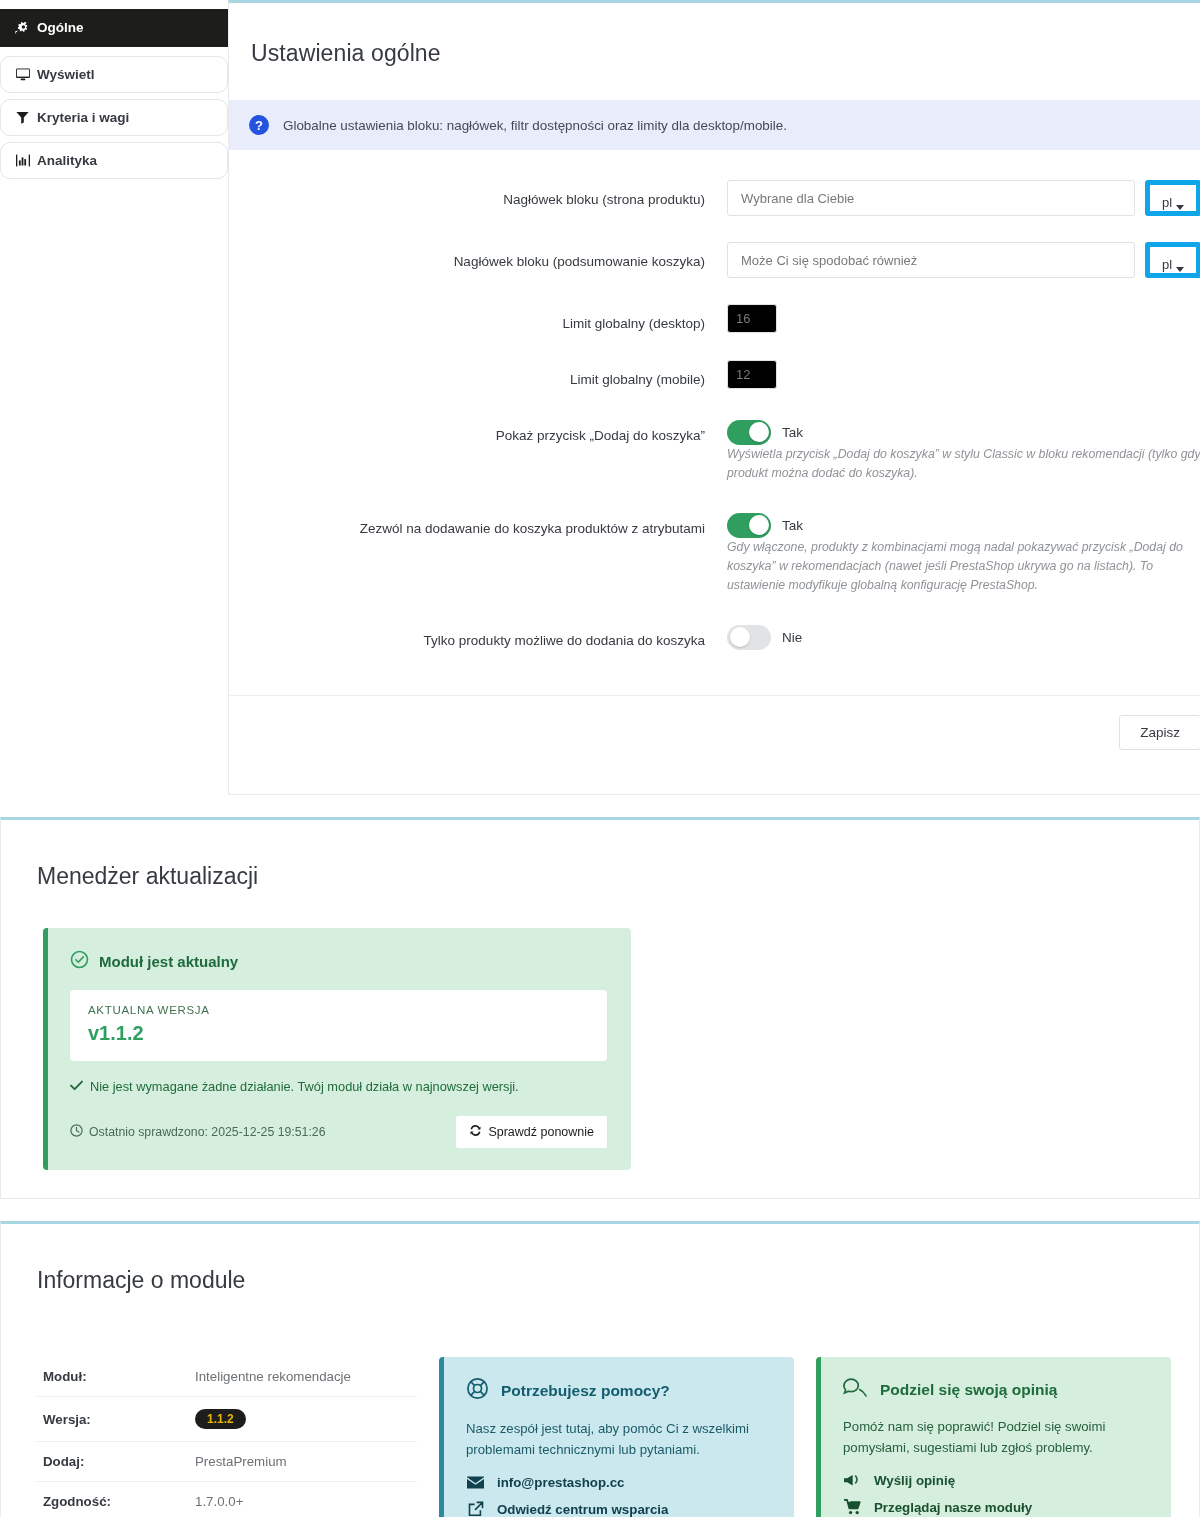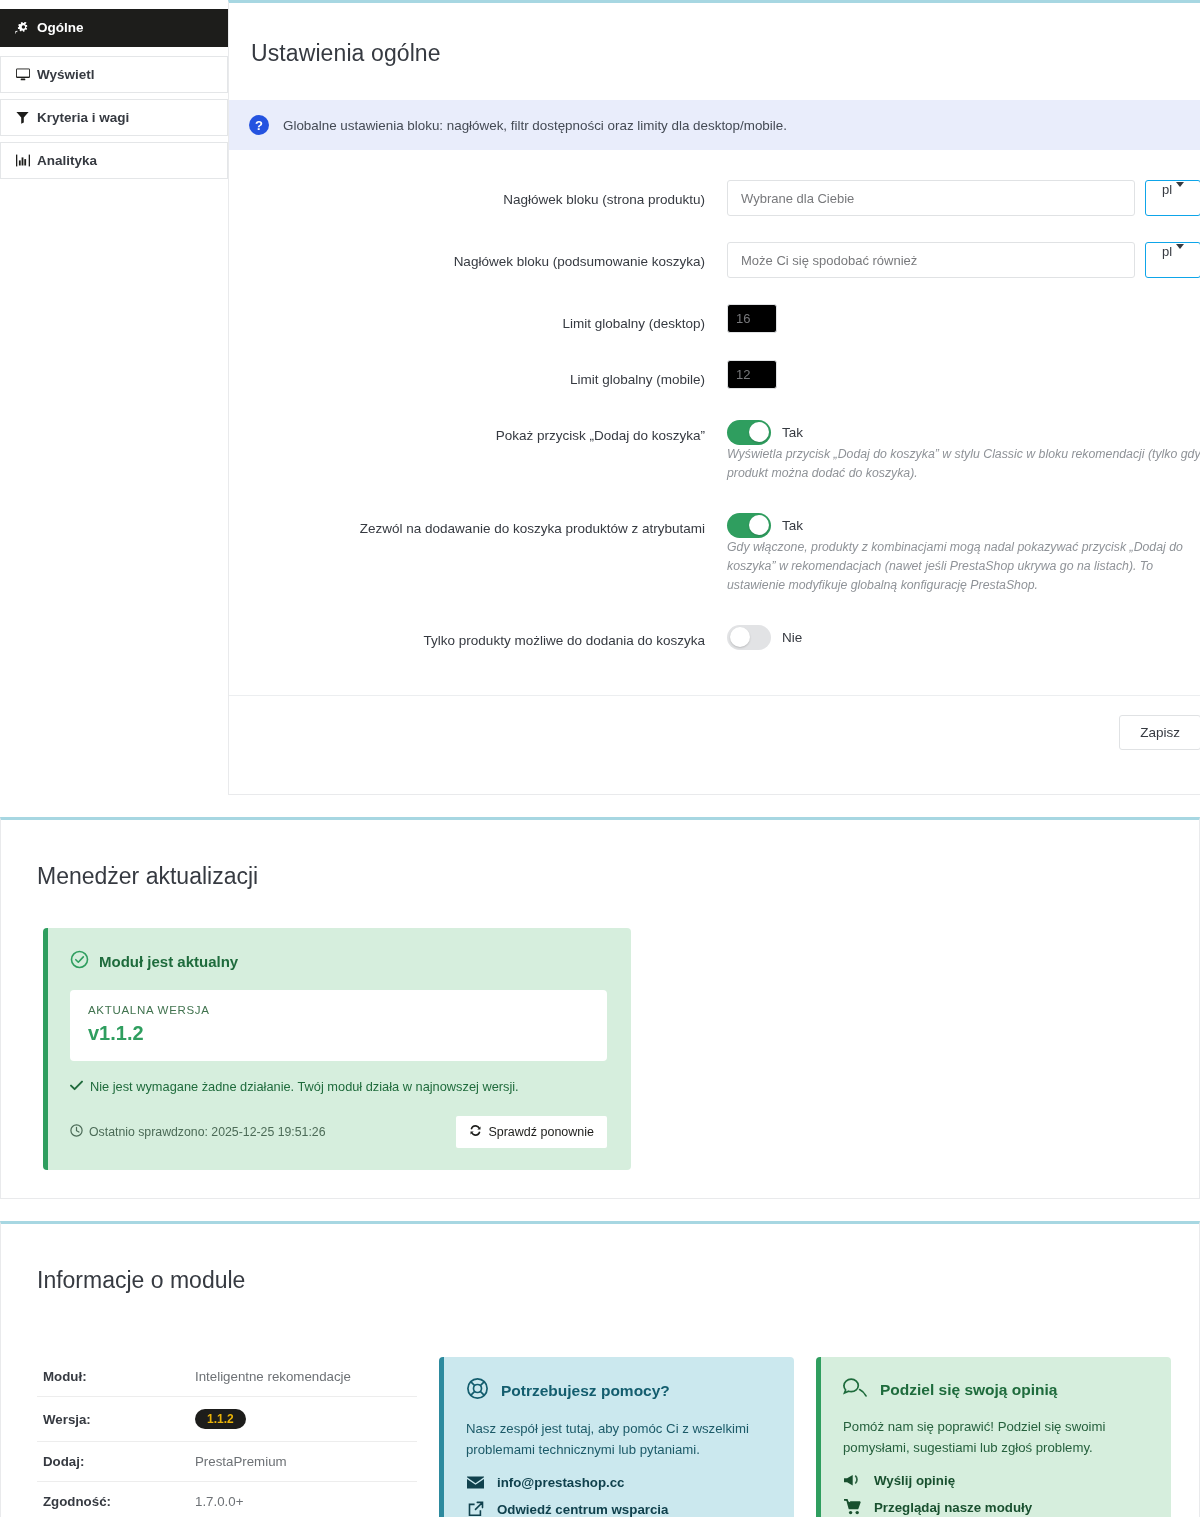--- a/index.html
+++ b/index.html
@@ -35,21 +35,21 @@
     display: flex;
     align-items: center;
     gap: 7px;
     height: 37px;
     padding: 0 14px;
     font-size: 13.5px;
     font-weight: 700;
     color: #363a41;
     background: #fff;
     border: 1px solid #e4e6e8;
-    border-radius: 0;
+    border-radius: 10px;
     margin-bottom: 6px;
     cursor: pointer;
     line-height: 1;
   }
   .tab.active {
     background: #1d1d1b;
     color: #ffffff;
     border-color: #1d1d1b;
     border-radius: 0;
     margin-left: -9px;
@@ -115,24 +115,24 @@
     border-radius: 3px;
     padding: 0 13px;
     font-size: 13px;
     color: #78797c;
     background: #fff;
     font-family: inherit;
   }
   .txt::placeholder { color: #9a9b9e; }
   .langbtn {
     width: 56px; height: 36px;
-    border: 1px solid #0ea5e9; border-radius: 3px;
+    border: 5px solid #0ea5e9; border-radius: 3px;
     background: #fff; cursor: pointer;
     font-size: 13px; color: #363a41;
-    display: flex; align-items: flex-start; justify-content: center; gap: 4px;
+    display: flex; align-items: flex-end; justify-content: center; gap: 4px;
     font-family: inherit;
   }
   .caret {
     width: 0; height: 0;
     border-left: 4px solid transparent;
     border-right: 4px solid transparent;
     border-top: 5px solid #363a41;
   }
   .num {
     width: 50px; height: 29px;

